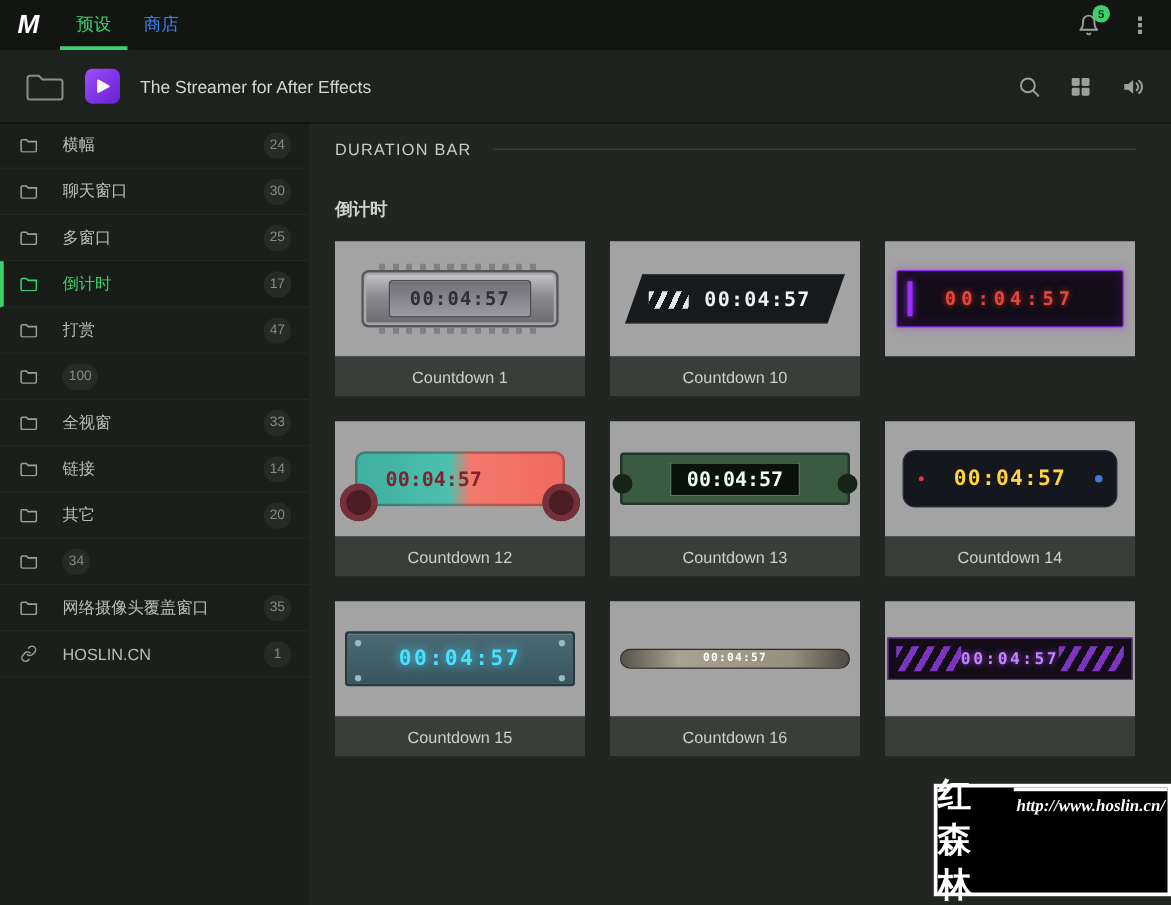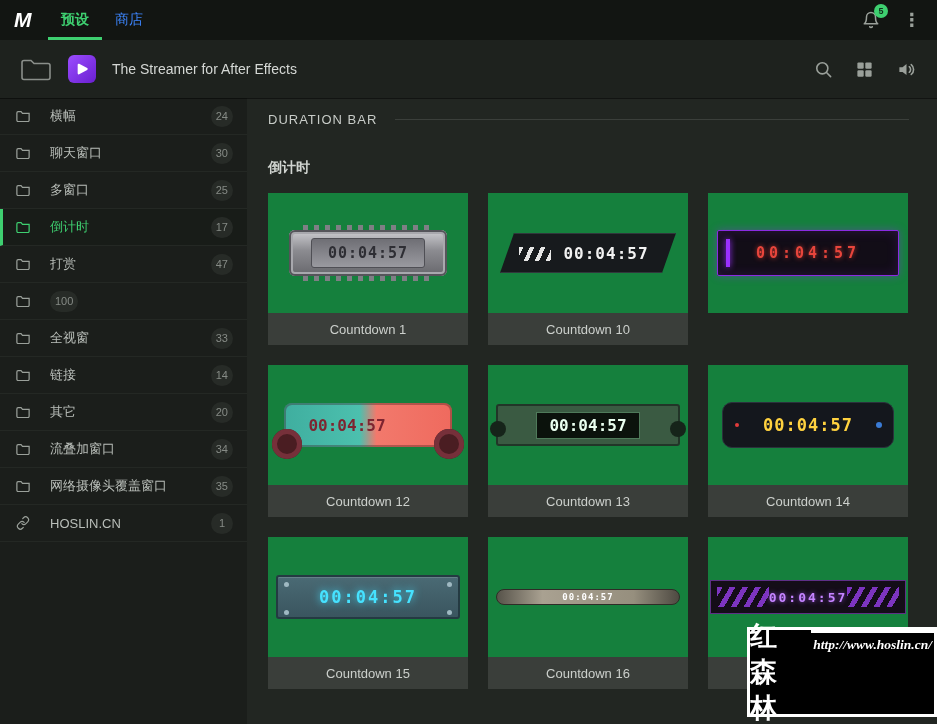--- a/index.html
+++ b/index.html
@@ -7,21 +7,21 @@
     --purple:#8a3ff0;
   }
   *{box-sizing:border-box;margin:0;padding:0}
   body{font-family:"Liberation Sans","DejaVu Sans",sans-serif;background:#111;-webkit-font-smoothing:antialiased}
   .page{position:relative;width:937px;height:724px;overflow:hidden;background:#222622}
 
   
   .topbar{height:40px;background:#121512;display:flex;align-items:center;padding:0 14px;position:relative;z-index:3}
   .logo{width:34px;font-size:21px;font-weight:900;font-style:italic;color:#fff;letter-spacing:-1px}
   .tab{height:40px;line-height:38px;padding:0 13px;font-size:14px;color:#3b82f6;cursor:pointer}
-  .tab.active{color:var(--accent);box-shadow:inset 0 -3px 0 var(--accent);font-weight:bold}
+  .tab.active{color:var(--accent);box-shadow:inset 0 -3px 0 var(--accent);font-weight:normal}
   .topbar-right{margin-left:auto;display:flex;align-items:center;gap:20px}
   .bell-wrap{position:relative;width:20px;height:20px}
   .badge{position:absolute;top:-6px;right:-7px;min-width:14px;height:14px;border-radius:8px;background:var(--accent);color:#10301c;font-size:9px;font-weight:bold;display:flex;align-items:center;justify-content:center;padding:0 3px}
   .kebab{color:#9aa09a;font-size:18px;line-height:18px;font-weight:bold;padding:0 2px;cursor:pointer}
 
   
   .appheader{height:58px;background:#1e221e;display:flex;align-items:center;padding:0 20px;gap:16px;box-shadow:0 1px 0 rgba(0,0,0,.45);position:relative;z-index:2}
   .app-title{font-size:14px;color:#d5d8d5}
   .app-icon{width:28px;height:28px;border-radius:6px;background:linear-gradient(135deg,#9b4dff,#6a1fd0);display:flex;align-items:center;justify-content:center}
   .header-right{margin-left:auto;display:flex;align-items:center;gap:22px}
@@ -37,21 +37,21 @@
   .count{min-width:22px;height:21px;border-radius:11px;background:#272b27;color:#868b86;font-size:11px;display:flex;align-items:center;justify-content:center;padding:0 5px}
 
   .main{flex:1;padding:14px 28px 0 21px;overflow:hidden}
   .sec-head{display:flex;align-items:center}
   .sec-title{font-size:13px;color:#c8ccc8;letter-spacing:1px;white-space:nowrap}
   .sec-rule{flex:1;height:1px;background:#3b3f3b;margin-left:18px}
   .group-title{margin-top:32px;font-size:14px;font-weight:bold;color:#d0d4d0}
 
   .grid{margin-top:16px;display:grid;grid-template-columns:repeat(3,200px);gap:20px}
   .card{cursor:pointer}
-  .thumb{height:120px;background:#15803d;display:flex;align-items:center;justify-content:center;position:relative;overflow:hidden}
+  .thumb{height:92px;background:#a3a3a3;display:flex;align-items:center;justify-content:center;position:relative;overflow:hidden}
   .card-label{height:32px;background:#3a3e3a;color:#ccd0cc;font-size:13px;display:flex;align-items:center;justify-content:center}
 
   
   .timer{position:relative;display:flex;align-items:center;justify-content:center;font-family:"DejaVu Sans Mono","Liberation Mono",monospace;font-weight:bold}
   .time{position:relative;z-index:1}
 
   .v-metal{width:158px;height:46px;border-radius:6px;background:linear-gradient(180deg,#cfcfd3,#8b8b90 45%,#67676c);box-shadow:inset 0 0 0 2px #55555a,inset 0 0 0 4px #a8a8ad}
   .v-metal::before,.v-metal::after{content:"";position:absolute;left:14px;right:14px;height:5px;background:repeating-linear-gradient(90deg,#7f7f85 0 5px,transparent 5px 11px)}
   .v-metal::before{top:-5px}.v-metal::after{bottom:-5px}
   .v-metal .time{background:linear-gradient(180deg,#6f6f75,#9a9aa0);color:#2e2e34;border:1px solid #4f4f55;border-radius:3px;padding:5px 16px;font-size:15px;letter-spacing:1px}
@@ -251,21 +251,20 @@
         <span class="s-label">其它</span>
         <span class="count">20</span>
       </div>
 
       <div class="s-item">
         <span>
             <svg width="14" height="12" viewBox="0 0 16 13" fill="none" stroke="#9aa09a" stroke-width="1.4">
               <path d="M1 3c0-.8.6-1.4 1.4-1.4h3.4l1.6 1.8H15v8c0 .8-.6 1.4-1.4 1.4H2.4A1.4 1.4 0 0 1 1 11.4V3z"></path>
             </svg>
           </span>
-        <span class="s-label">流叠加窗口</span>
         <span class="count">34</span>
       </div>
 
       <div class="s-item">
         <span>
             <svg width="14" height="12" viewBox="0 0 16 13" fill="none" stroke="#9aa09a" stroke-width="1.4">
               <path d="M1 3c0-.8.6-1.4 1.4-1.4h3.4l1.6 1.8H15v8c0 .8-.6 1.4-1.4 1.4H2.4A1.4 1.4 0 0 1 1 11.4V3z"></path>
             </svg>
           </span>
         <span class="s-label">网络摄像头覆盖窗口</span>

